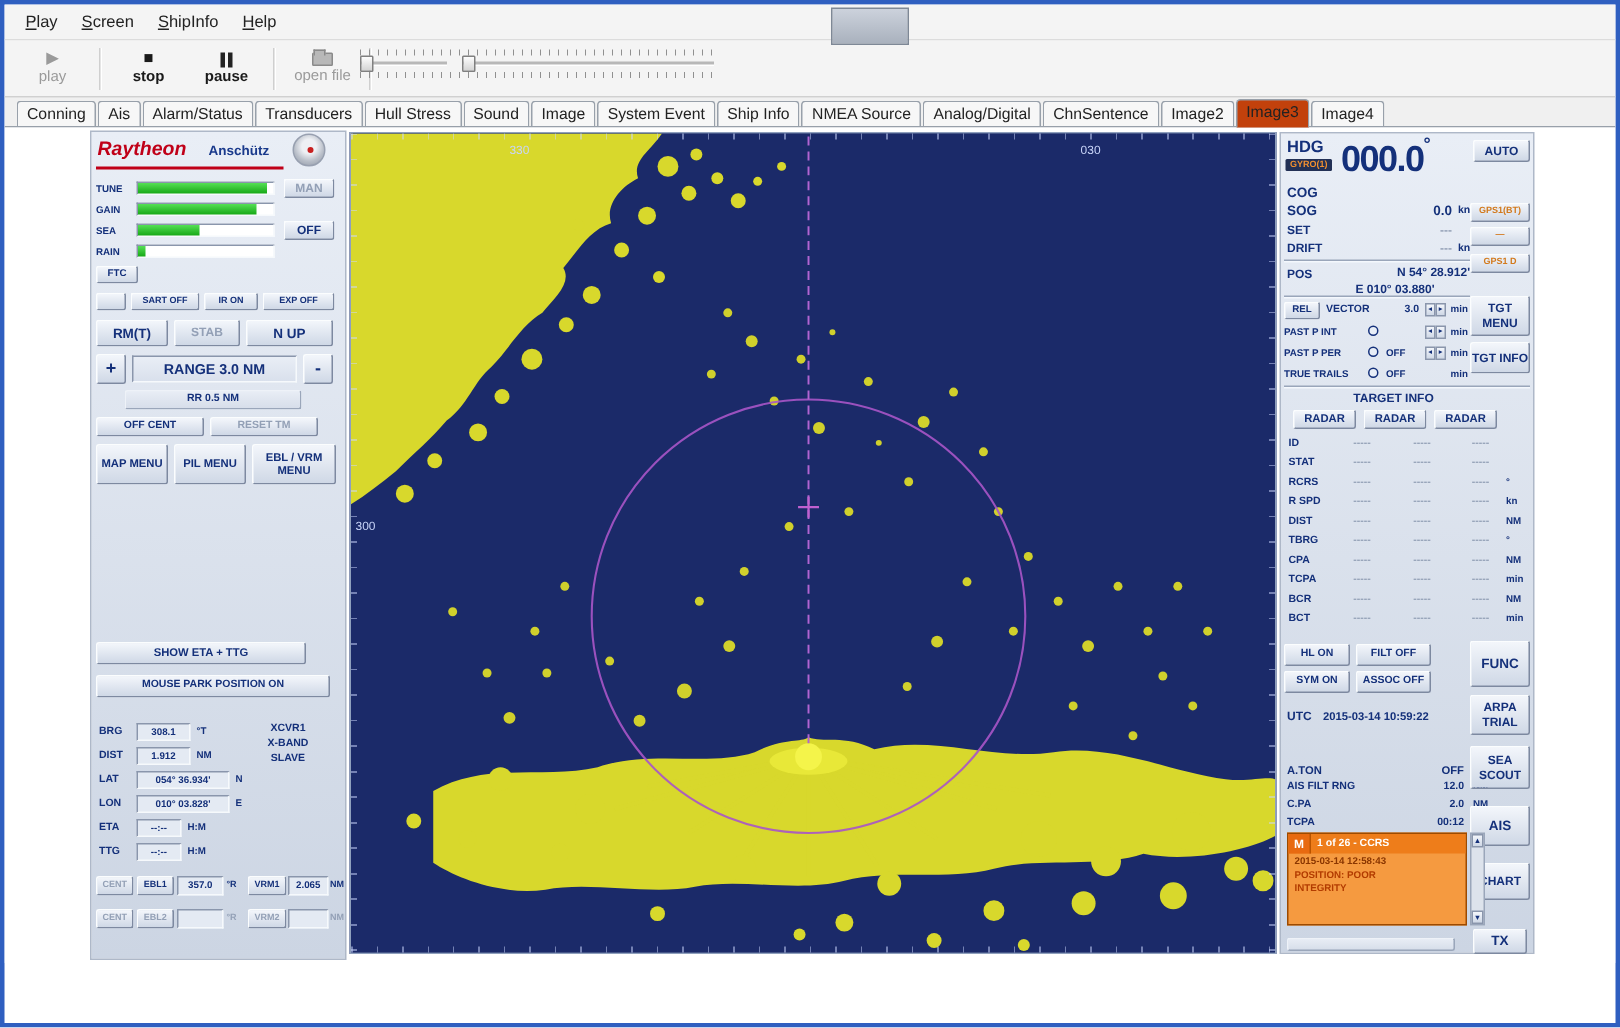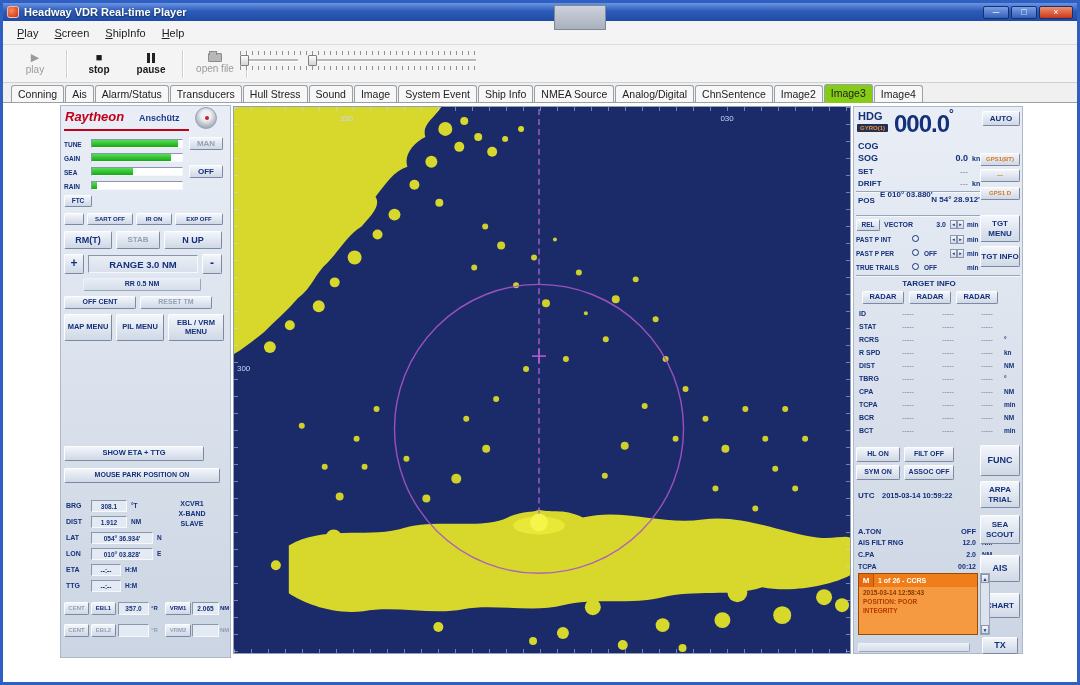--- a/index.html
+++ b/index.html
@@ -34,21 +34,21 @@
   .tb-sliders { position:absolute; left:237px; top:6px; width:238px; }
   .ticks { height:4px; background-image:repeating-linear-gradient(90deg,#909090 0 1px,transparent 1px 6px); }
   .trackrow { display:flex; gap:10px; margin:4px 0; }
   .track { height:3px; background:#b8b8b8; border-bottom:1px solid #fff; position:relative; }
   .track.short { width:58px; } .track.long { width:168px; }
   .thumb { position:absolute; top:-4px; left:0; width:9px; height:11px; background:linear-gradient(#fdfdfd,#d4d4d4); border:1px solid #808080; border-radius:1px; }
 
   
   .tabbar { height:20px; background:#f0f0f0; display:flex; align-items:flex-end; padding-left:8px; border-bottom:1px solid #98a0aa; }
   .tab { font-size:10.5px; color:#222; padding:2px 6px; height:17px; background:#f7f7f7; border:1px solid #98a0aa; border-bottom:none; border-radius:3px 3px 0 0; margin-right:1px; white-space:nowrap; }
-  .tab.active { background:#84cc16; height:19px; margin-bottom:-1px; z-index:2; position:relative; }
+  .tab.active { background:#c2410c; height:19px; margin-bottom:-1px; z-index:2; position:relative; }
 
   
   .main { position:relative; height:557px; background:#fff; }
   .panel { position:absolute; background:linear-gradient(180deg,#e9eef6,#ccd5e3); border:1px solid #aeb8c8; }
   .left-panel  { left:57px;  top:2px; width:171px; height:553px; }
   .right-panel { left:850px; top:3px; width:170px; height:548px; }
   .lbl { position:absolute; font-weight:bold; color:#14307a; }
   .val { position:absolute; font-weight:bold; color:#14307a; }
   .gray { color:#93a0b6 !important; }
   .orange { color:#d2791c !important; }
@@ -104,29 +104,20 @@
   .sb-box.b1 { width:100px; }
   .sb-box.num { width:44px; text-align:center; font-size:10px; line-height:15px; }
   .grip { position:absolute; right:1px; bottom:1px; width:13px; height:13px;
           background-image:repeating-linear-gradient(135deg, transparent 0 3px, #b4b4b4 3px 4px, #fff 4px 5px); }
 </style>
 </head>
 <body>
 
 <div class="window">
 
-  <div class="titlebar">
-    <div class="title-icon"></div>
-    <span class="title-text">Headway VDR Real-time Player</span>
-    <div class="win-btns">
-      <div class="win-btn">─</div>
-      <div class="win-btn">□</div>
-      <div class="win-btn close">×</div>
-    </div>
-  </div>
   <div class="stray-frag"></div>
 
   <div class="menubar">
     <span class="menu-item">Play</span>
     <span class="menu-item">Screen</span>
     <span class="menu-item">ShipInfo</span>
     <span class="menu-item">Help</span>
   </div>
 
   <div class="toolbar">
@@ -431,21 +422,21 @@
       <span class="val gray" style="left:80px;top:60px;width:34px;text-align:right;font-size:8px">---</span>
 
       <span class="lbl" style="left:4px;top:72px;font-size:8px">DRIFT</span>
       <span class="val gray" style="left:80px;top:72px;width:34px;text-align:right;font-size:8px">---</span>
       <span class="lbl" style="left:118px;top:73px;font-size:7px">kn</span>
 
       <div class="hr" style="left:2px;top:84px;width:124px"></div>
 
       <span class="lbl" style="left:4px;top:89px;font-size:8px">POS</span>
       <span class="val" style="left:26px;top:88px;width:100px;text-align:right;font-size:8px">N 54° 28.912'</span>
-      <span class="val" style="left:26px;top:83px;width:100px;text-align:left;font-size:8px">E 010° 03.880'</span>
+      <span class="val" style="left:26px;top:99px;width:100px;text-align:center;font-size:8px">E 010° 03.880'</span>
 
       <div class="btn orange" style="right:2px;top:46px;width:40px;height:13px;font-size:6px">GPS1(BT)</div>
       <div class="btn orange" style="right:2px;top:62px;width:40px;height:13px;font-size:6px">—</div>
       <div class="btn orange" style="right:2px;top:80px;width:40px;height:13px;font-size:6px">GPS1 D</div>
 
       <div class="hr" style="left:2px;top:108px;width:124px"></div>
 
       <div class="btn" style="left:2px;top:112px;width:24px;height:12px;font-size:6.5px">REL</div>
       <span class="lbl" style="left:30px;top:114px;font-size:7px">VECTOR</span>
       <span class="val" style="left:72px;top:114px;width:20px;text-align:right;font-size:7px">3.0</span>

